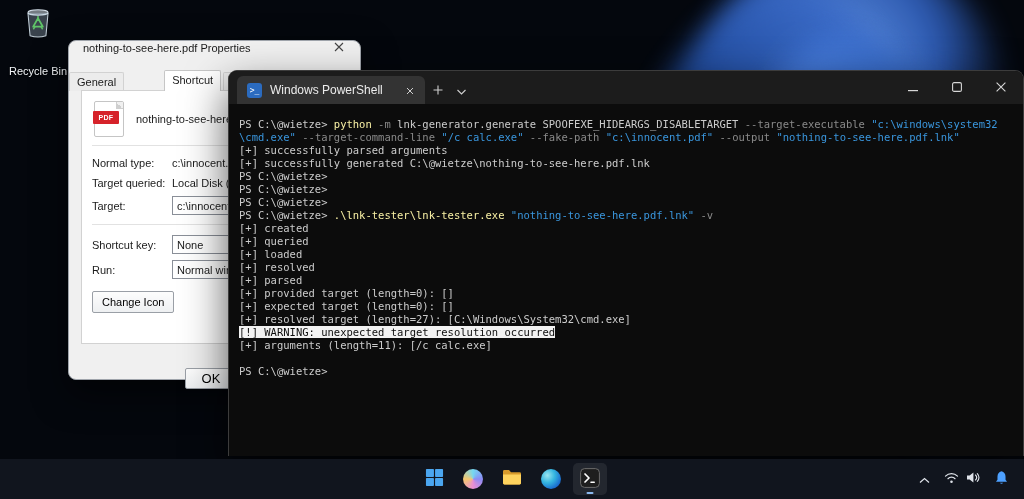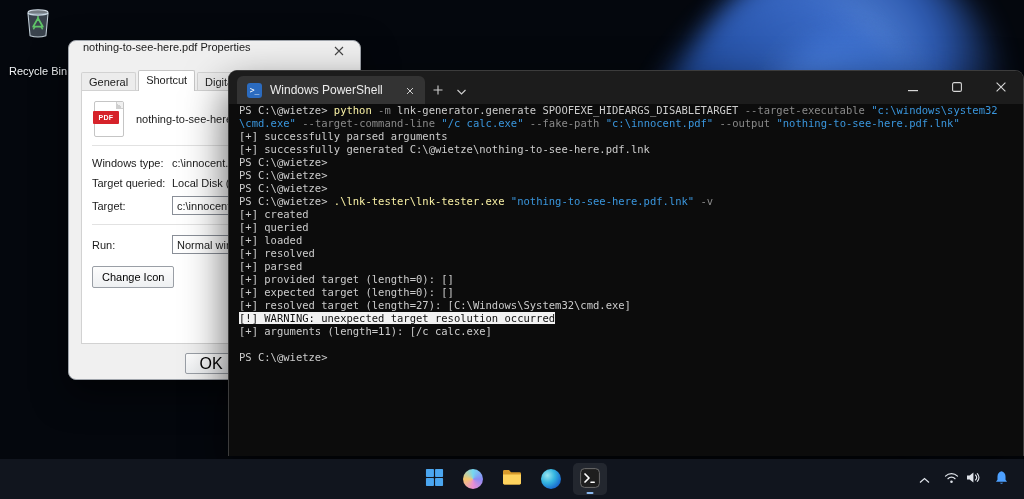--- a/index.html
+++ b/index.html
@@ -14,58 +14,58 @@
   .p2 { left:300px; top:90px; width:250px; height:420px; background:linear-gradient(160deg,#4f86e8 0%,#1c4ba0 50%,#0a2258 100%); border-radius:55% 45% 50% 50%/42% 58% 42% 58%; transform:rotate(-24deg); }
   .p3 { left:60px; top:150px; width:240px; height:360px; background:linear-gradient(230deg,#2a56b4 0%,#0d2a66 60%,#040f2e 100%); border-radius:50% 50% 45% 55%/55% 45% 55% 45%; transform:rotate(52deg); opacity:.9; }
   .p4 { left:230px; top:10px; width:300px; height:280px; background:radial-gradient(circle at 45% 40%,#6ea0f0 0%,#2d5cb8 45%,rgba(10,30,80,0) 75%); border-radius:50%; }
 
   
   .recycle { position:absolute; left:4px; top:5px; width:68px; z-index:1; display:flex; flex-direction:column; align-items:center; gap:20px; cursor:default; }
   .recycle .label { font-size:11px; color:#f2f5f8; text-shadow:0 1px 2px rgba(0,0,0,.9); }
 
   
   .dialog { position:absolute; left:68px; top:40px; width:293px; height:340px; background:#f0f0f0; border:1px solid #9fa4ab; border-radius:8px; box-shadow:0 14px 34px rgba(0,0,0,.55); z-index:2; font-size:11px; color:#1b1b1b; }
-  .dlg-titlebar { height:30px; display:flex; padding:0 8px 17px 14px; }
+  .dlg-titlebar { height:30px; display:flex; align-items:center; padding:0 8px 17px 14px; }
   .dlg-title { font-size:11px; color:#1a1a1a; flex:1; white-space:nowrap; overflow:hidden; }
   .dlg-close { width:26px; height:20px; display:flex; align-items:center; justify-content:center; border:none; background:transparent; cursor:pointer; }
-  .dlg-tabs { display:flex; padding:0 12px; position:relative; top:1px; }
+  .dlg-tabs { display:flex; padding:0 0; position:relative; top:1px; }
   .dlg-tab { border:1px solid #d2d2d2; border-bottom:none; background:#ececec; padding:3px 7px 3px; margin-right:2px; border-radius:2px 2px 0 0; font-size:11px; white-space:nowrap; cursor:pointer; }
-  .dlg-tab.active { background:#fff; border-color:#c6c6c6; padding-bottom:5px; margin-top:-2px; position:relative; z-index:1; }
+  .dlg-tab.active { background:#fff; border-color:#c6c6c6; padding-bottom:5px; margin-top:-2px; position:relative; z-index:1;margin-left:38px; }
   .dlg-panel { margin:0 12px; background:#fff; border:1px solid #d2d2d2; height:254px; padding:8px 10px 0; position:relative; }
   .file-row { display:flex; align-items:center; gap:12px; padding:2px 2px 8px; }
   .file-name { font-size:11px; color:#1b1b1b; }
   .hr { border:none; border-top:1px solid #e2e2e2; margin:0 0 7px; }
   .prow { display:flex; align-items:center; height:20px; }
   .prow.tall { height:25px; }
   .plabel { width:80px; flex:0 0 80px; color:#1b1b1b; }
   .pvalue { color:#1b1b1b; }
   .pinput { flex:1; height:19px; border:1px solid #8a8f98; background:#fff; font-family:"Liberation Sans",sans-serif; font-size:11px; padding:0 4px; color:#1b1b1b; min-width:0; }
   .pselect { flex:1; height:19px; border:1px solid #8a8f98; background:#fff; display:flex; align-items:center; padding:0 4px; justify-content:space-between; cursor:pointer; }
   .btn-row { display:flex; gap:7px; margin-top:9px; }
   .dlg-btn { height:22px; padding:0 9px; border:1px solid #9a9fa6; background:linear-gradient(#fdfdfd,#eef0f2); font-size:11px; font-family:"Liberation Sans",sans-serif; border-radius:2px; cursor:pointer; white-space:nowrap; }
   .dlg-bottom { position:absolute; left:0; right:0; bottom:0; height:31px; }
-  .ok-btn { position:absolute; left:116px; top:5px; width:52px; height:21px; border:1px solid #9a9fa6; background:linear-gradient(#fdfdfd,#eef0f2); font-size:16px; font-family:"Liberation Sans",sans-serif; border-radius:2px; cursor:pointer; }
+  .ok-btn { position:absolute; left:116px; top:20px; width:52px; height:21px; border:1px solid #9a9fa6; background:linear-gradient(#fdfdfd,#eef0f2); font-size:13px; font-family:"Liberation Sans",sans-serif; border-radius:2px; cursor:pointer; }
   .pdf-icon { width:30px; height:36px; background:#fff; border:1px solid #c5c5c5; border-radius:2px; position:relative; flex:0 0 30px; }
   .pdf-icon .band { position:absolute; left:-2px; top:9px; width:26px; height:13px; background:#d6222a; border-radius:1px; color:#fff; font-size:7px; font-weight:bold; display:flex; align-items:center; justify-content:center; letter-spacing:.3px; }
   .pdf-icon .fold { position:absolute; right:0; top:0; width:7px; height:7px; background:linear-gradient(225deg,#f0f0f0 50%,#cfcfcf 50%); }
 
   
   .terminal { position:absolute; left:228px; top:70px; width:796px; height:386px; background:#0c0c0c; border-radius:9px 9px 0 0; box-shadow:0 18px 44px rgba(0,0,0,.65); z-index:3; overflow:hidden; border:1px solid #3c3c3c; border-bottom:none; }
   .term-titlebar { height:33px; background:#1c1c1c; display:flex; align-items:stretch; }
   .term-tab { width:188px; margin:5px 0 0 8px; background:#333333; border-radius:6px 6px 0 0; display:flex; align-items:center; gap:8px; padding:0 6px 0 10px; }
   .ps-badge { width:15px; height:15px; background:#2b6bbf; border-radius:3px; color:#fff; font-size:8px; font-family:"DejaVu Sans Mono",monospace; display:flex; align-items:center; justify-content:center; flex:0 0 15px; }
   .term-tab-title { color:#ececec; font-size:12px; flex:1; white-space:nowrap; overflow:hidden; }
   .icon-btn { border:none; background:transparent; display:flex; align-items:center; justify-content:center; cursor:pointer; padding:0; }
   .tab-close { width:18px; height:18px; border-radius:3px; }
   .newtab { width:26px; height:24px; margin-top:7px; border-radius:4px; }
   .tabdrop { width:20px; height:24px; margin-top:7px; border-radius:4px; }
   .term-drag { flex:1; }
   .win-controls { display:flex; }
   .win-btn { width:44px; height:33px; display:flex; align-items:center; justify-content:center; border:none; background:transparent; cursor:pointer; }
-  .term-body { padding:0 10px; font-family:"DejaVu Sans Mono",monospace; font-size:10.5px; line-height:13px; color:#cccccc; white-space:pre; }
+  .term-body { padding:14px 10px; font-family:"DejaVu Sans Mono",monospace; font-size:10.5px; line-height:13px; color:#cccccc; white-space:pre; }
   .tline { height:13px; }
   .c-y { color:#f9f1a5; }
   .c-b { color:#3a96dd; }
   .c-g { color:#8a8a8a; }
   .c-hl { background:#f2f2f2; color:#0c0c0c; }
 
   
   .taskbar { position:absolute; left:0; right:0; bottom:0; height:40px; background:rgba(18,22,31,.96); z-index:4; }
   .tb-center { position:absolute; left:50%; top:0; height:40px; transform:translateX(-50%); display:flex; align-items:center; gap:5px; }
   .tb-icon { width:34px; height:32px; border-radius:5px; display:flex; align-items:center; justify-content:center; border:none; background:transparent; cursor:pointer; position:relative; }
@@ -121,32 +121,36 @@
   <div class="dlg-panel">
     <div class="file-row">
       <span class="pdf-icon">
         <span class="fold"></span>
         <span class="band">PDF</span>
       </span>
       <span class="file-name">nothing-to-see-here.pdf</span>
     </div>
     <hr class="hr">
     <div class="prow">
-      <span class="plabel">Windows type:</span>
+      <span class="plabel">Normal type:</span>
       <span class="pvalue">c:\innocent.pdf</span>
     </div>
     <div class="prow">
       <span class="plabel">Target queried:</span>
       <span class="pvalue">Local Disk (C:)</span>
     </div>
     <div class="prow tall">
       <span class="plabel">Target:</span>
       <input class="pinput" value="c:\innocent.pdf" style="">
     </div>
     <hr class="hr" style="margin:6px 0 7px;">
+    <div class="prow tall">
+      <span class="plabel">Shortcut key:</span>
+      <input class="pinput" value="None" style="">
+    </div>
     <div class="prow tall">
       <span class="plabel">Run:</span>
       <span class="pselect">
         <span>Normal window</span>
         <span>
           <svg width="8" height="5" viewBox="0 0 8 5">
               <path d="M0.5 0.5 L4 4 L7.5 0.5" stroke="#555" fill="none"></path>
             </svg>
         </span>
       </span>

